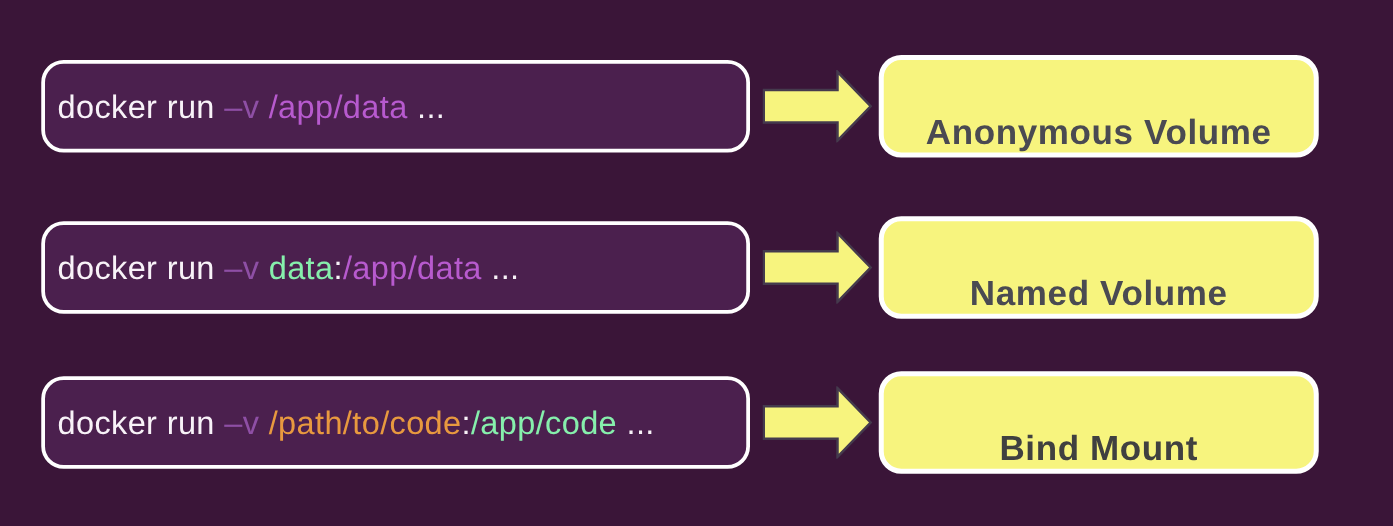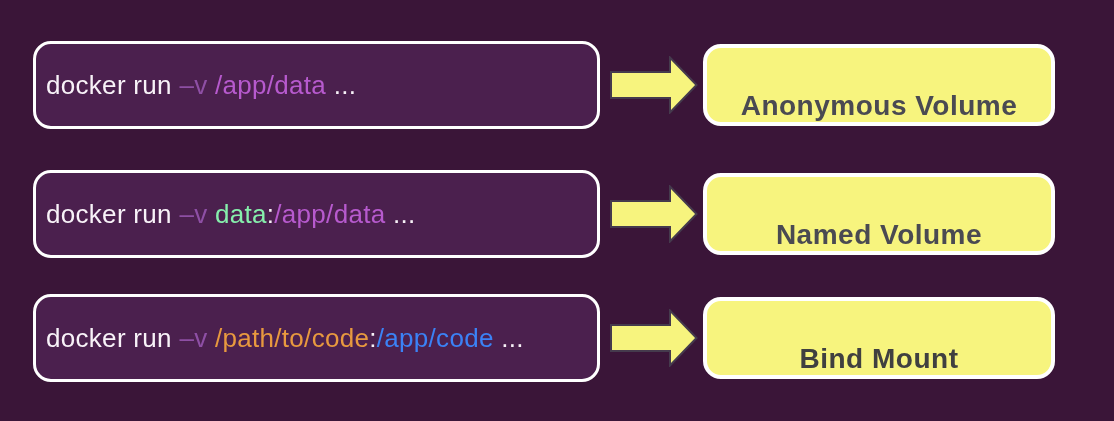--- a/index.html
+++ b/index.html
@@ -18,21 +18,21 @@
     display: flex;
     align-items: center;
     height: 86px;
   }
   .row-1 { top: 42px; }
   .row-2 { top: 171px; }
   .row-3 { top: 295px; }
 
   .command-box {
     width: 567px;
-    height: 88px;
+    height: 74px;
     border: 3px solid #fff;
     border-radius: 18px;
     display: flex;
     align-items: center;
     padding-left: 10px;
     flex: none;
   }
 
   .command-text {
     font-size: 26px;
@@ -95,21 +95,21 @@
         <polygon points="1,16 60,16 60,1.5 86.5,29 60,56.5 60,42 1,42" stroke-width="2" stroke-linejoin="miter" fill="#F7F47E" stroke="#453A4D"></polygon>
       </svg>
     </div>
     <div class="label-box" style="background-color: rgb(247, 244, 126);">
       <span class="label-text" style="color: rgb(74, 74, 82);">Named Volume</span>
     </div>
   </div>
 
   <div class="row row-3">
     <div class="command-box" style="background-color: rgb(75, 32, 78);">
-      <div class="command-text"><span style="color: rgb(248, 242, 248);">docker run </span><span style="color: rgb(142, 79, 165);">–v </span><span style="color: rgb(232, 153, 63); margin-top: 36px;">/path/to/code</span><span style="color: rgb(248, 242, 248);">:</span><span style="color: #3b82f6;">/app/code</span><span style="color: rgb(248, 242, 248);"> ...</span></div>
+      <div class="command-text"><span style="color: rgb(248, 242, 248);">docker run </span><span style="color: rgb(142, 79, 165);">–v </span><span style="color: rgb(232, 153, 63); margin-top: 36px;">/path/to/code</span><span style="color: rgb(248, 242, 248);">:</span><span style="color: #86efac;">/app/code</span><span style="color: rgb(248, 242, 248);"> ...</span></div>
     </div>
     <div class="arrow-wrap">
       <svg width="88" height="58" viewBox="0 0 88 58">
         <polygon points="1,16 60,16 60,1.5 86.5,29 60,56.5 60,42 1,42" stroke-width="2" stroke-linejoin="miter" fill="#F7F47E" stroke="#453A4D"></polygon>
       </svg>
     </div>
     <div class="label-box" style="background-color: rgb(247, 244, 126);">
       <span class="label-text" style="color: #404040;">Bind Mount</span>
     </div>
   </div>

